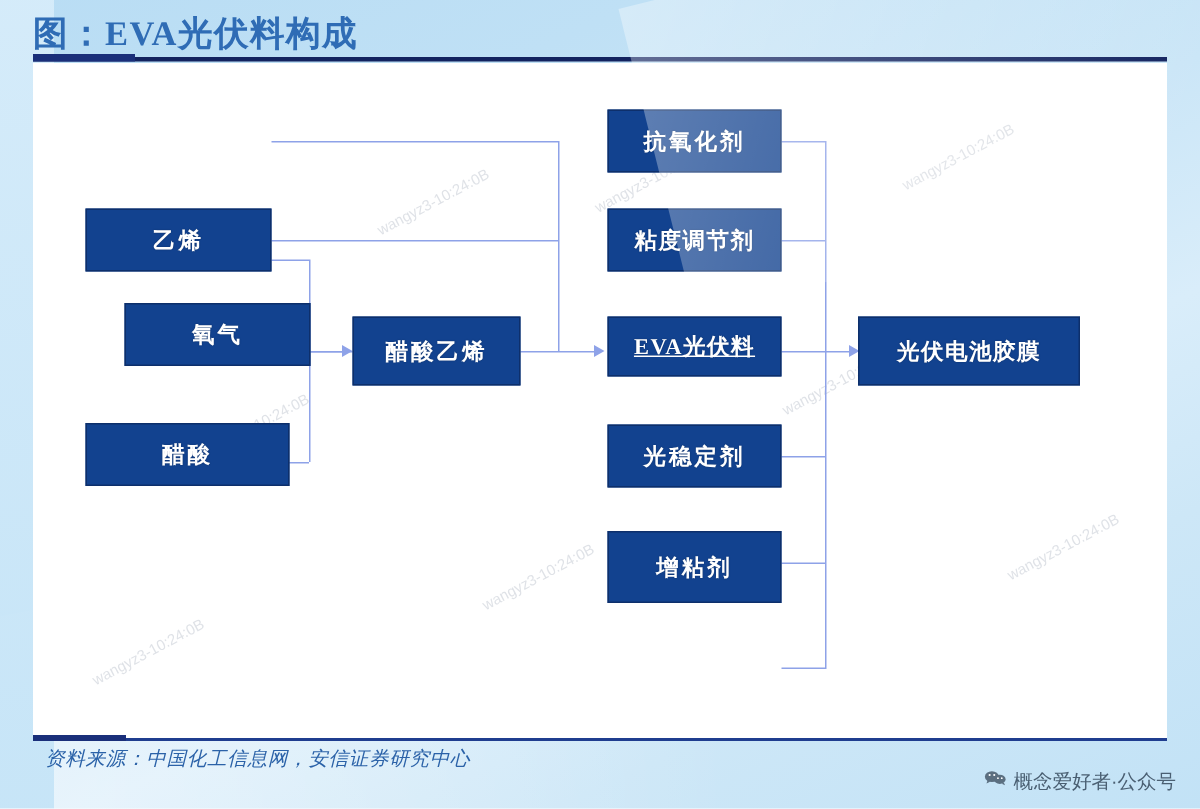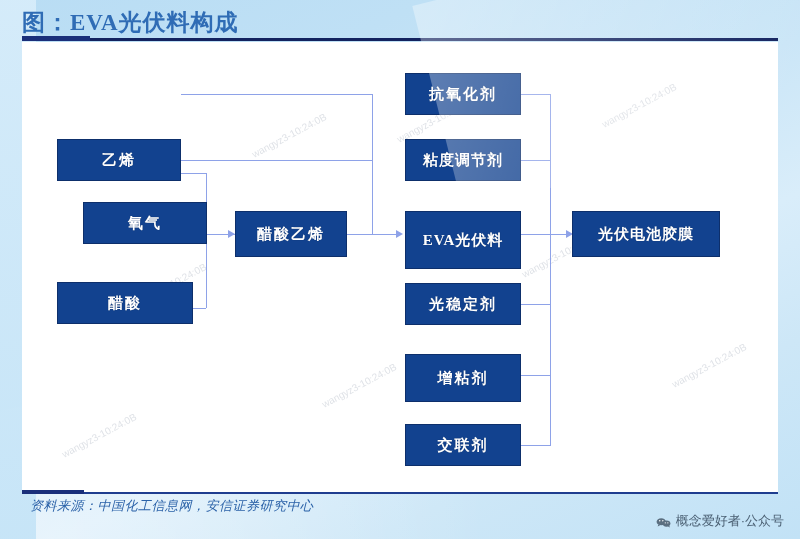--- a/index.html
+++ b/index.html
@@ -119,21 +119,21 @@
     font-size: 13px;
     color: #2b62a8;
     letter-spacing: 0.5px;
     white-space: nowrap;
     text-align: center;
   }
   .footer-brand {
     position: absolute;
     right: 16px; top: 512px;
     display: flex;
-    align-items: center;
+    align-items: flex-start;
     gap: 5px;
     font-family: "Liberation Sans", "DejaVu Sans", sans-serif;
     font-size: 13px;
     color: #4a5f72;
     white-space: nowrap;
   }
   .wechat-icon {
     display: inline-block;
     width: 15px; height: 11px;
     color: #5b6f80;
@@ -260,35 +260,32 @@
   </div>
 
   <div class="node" style="left:405px; top:73px;  width:116px; height:42px;">
     <span>抗氧化剂</span>
   </div>
 
   <div class="node narrow-ls" style="left:405px; top:139px; width:116px; height:42px;">
     <span>粘度调节剂</span>
   </div>
 
-  <div class="node narrow-ls" style="left:405px; top:211px; width:116px; height:58px;">
+  <div class="node narrow-ls" style="left:405px; top:211px; width:116px; height:40px;text-decoration:underline;">
     <span>EVA光伏料</span>
   </div>
 
   <div class="node" style="left:405px; top:283px; width:116px; height:42px;">
     <span>光稳定剂</span>
   </div>
 
   <div class="node" style="left:405px; top:354px; width:116px; height:48px;">
     <span>增粘剂</span>
   </div>
 
-  <div class="node" style="left:405px; top:424px; width:116px; height:42px;">
-    <span>交联剂</span>
-  </div>
 
   <div class="node narrow-ls" style="left:572px; top:211px; width:148px; height:46px;">
     <span>光伏电池胶膜</span>
   </div>
 
   <div class="footer-rule"></div>
   <div class="footer-rule-cap"></div>
 
   <div class="footer-source">资料来源：中国化工信息网，安信证券研究中心</div>
 

